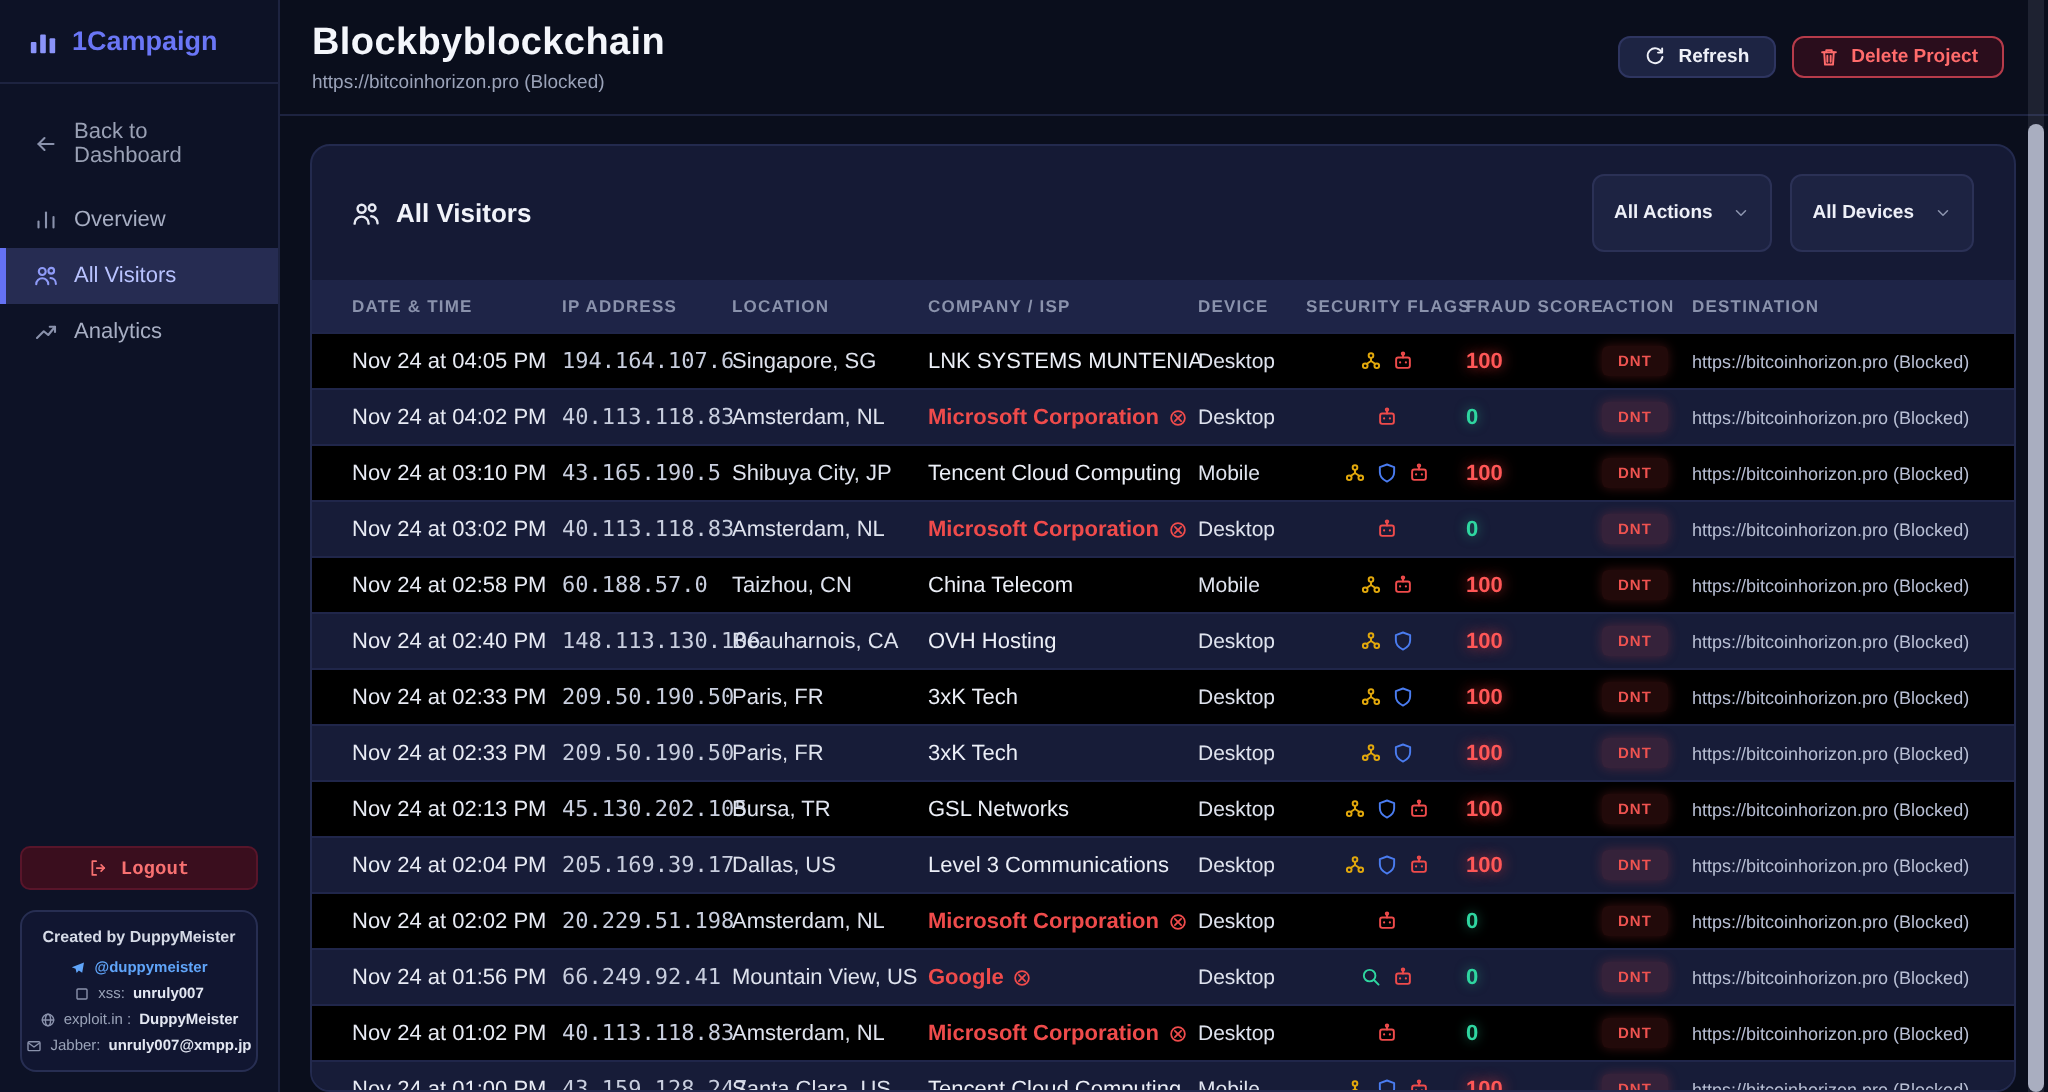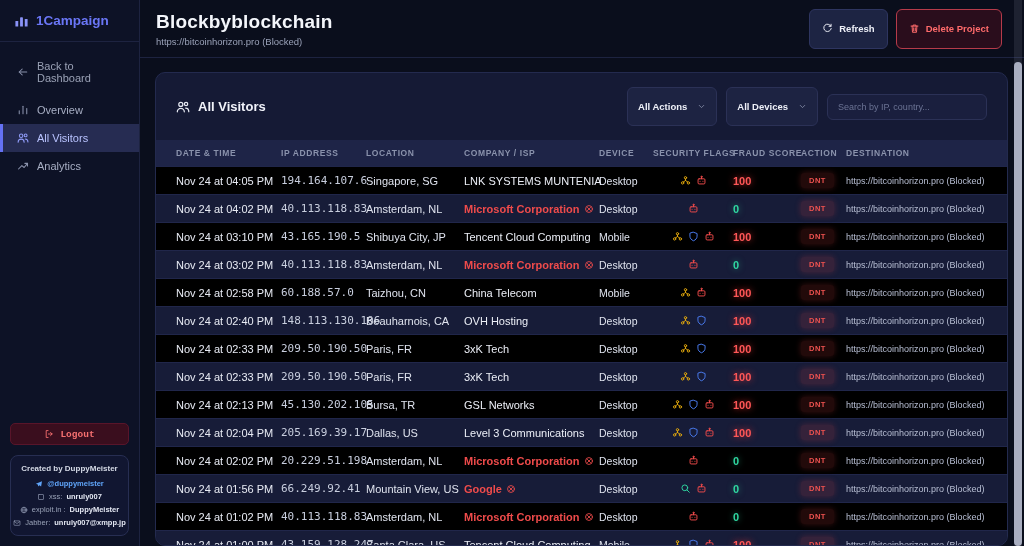--- a/index.html
+++ b/index.html
@@ -36,21 +36,21 @@
   .credit-line .val { color:#e3e7f2; font-weight:bold; }
   .credit-line.link .val, .credit-line.link .icon { color:#60a5fa; }
 
   
   main { flex:1; display:flex; flex-direction:column; background:#0a0e1c; }
   .topbar { height:60px; border-bottom:1px solid #1d2340; display:flex; align-items:center;
             justify-content:space-between; padding:0 22px 0 16px; }
   .topbar h1 { font-size:19px; font-weight:800; color:#f4f6fb; letter-spacing:.2px; }
   .subtitle { font-size:9.5px; color:#9aa2b8; margin-top:3px; }
   .topbar-actions { display:flex; gap:8px; }
-  .btn { display:flex; align-items:center; gap:6px; height:40px; padding:0 12px; border-radius:6px;
+  .btn { display:flex; align-items:center; gap:6px; height:21px; padding:0 12px; border-radius:6px;
          font-size:9.5px; font-weight:bold; cursor:pointer; font-family:"Liberation Sans", sans-serif; }
   .btn .icon { font-size:11px; }
   .btn.refresh { background:#1d2443; border:1px solid #2e3560; color:#eef0f8; }
   .btn.delete  { background:#2a0d1c; border:1px solid #b63b4a; color:#ff6b6b; }
 
   
   .card { margin:14px 16px 0 15px; background:#151a35; border:1px solid #232a4e; border-radius:10px;
           overflow:hidden; }
   .card-head { display:flex; align-items:center; justify-content:space-between; padding:14px 20px; }
   .card-title { display:flex; align-items:center; gap:8px; font-size:13px; font-weight:bold; color:#f1f3fa; }
@@ -272,21 +272,20 @@
               </span>
           </button>
           <button class="select">
             <span>All Devices</span>
             <span class="icon chev">
                 <svg viewBox="0 0 16 16" fill="none" stroke="currentColor" stroke-width="1.4" stroke-linecap="round" stroke-linejoin="round">
                   <polyline points="4 6 8 10 12 6"></polyline>
                 </svg>
               </span>
           </button>
-          <input class="search" type="text" placeholder="Search by IP, country..." style="">
         </div>
       </div>
       <div class="thead" id="thead">
           <div class="th">DATE &amp; TIME</div>
           <div class="th">IP ADDRESS</div>
           <div class="th">LOCATION</div>
           <div class="th">COMPANY / ISP</div>
           <div class="th">DEVICE</div>
           <div class="th">SECURITY FLAGS</div>
           <div class="th">FRAUD SCORE</div>

